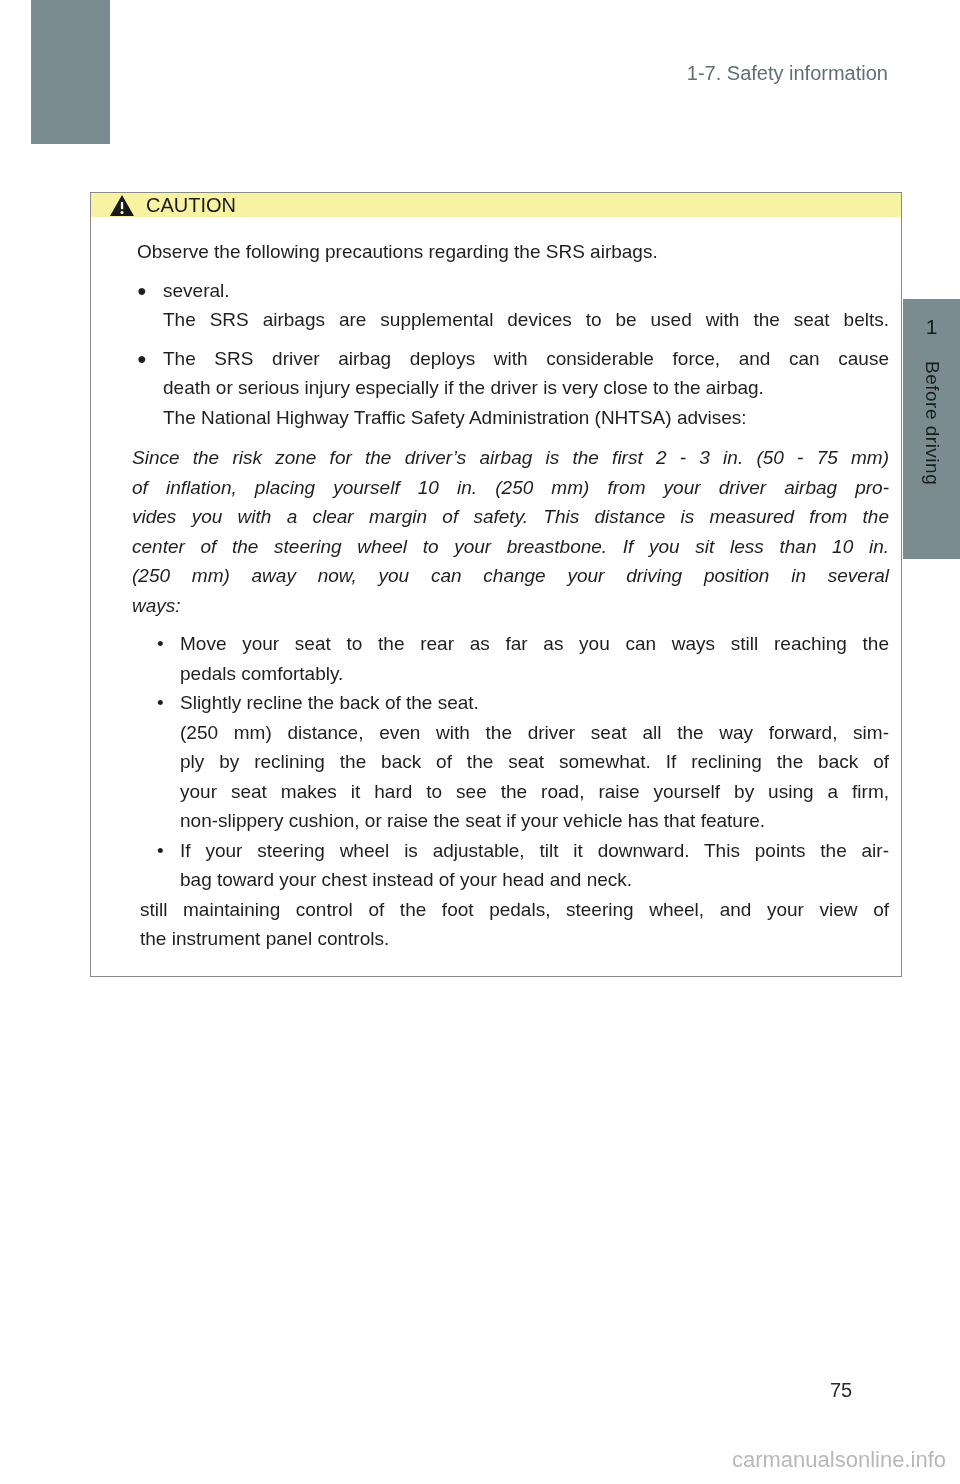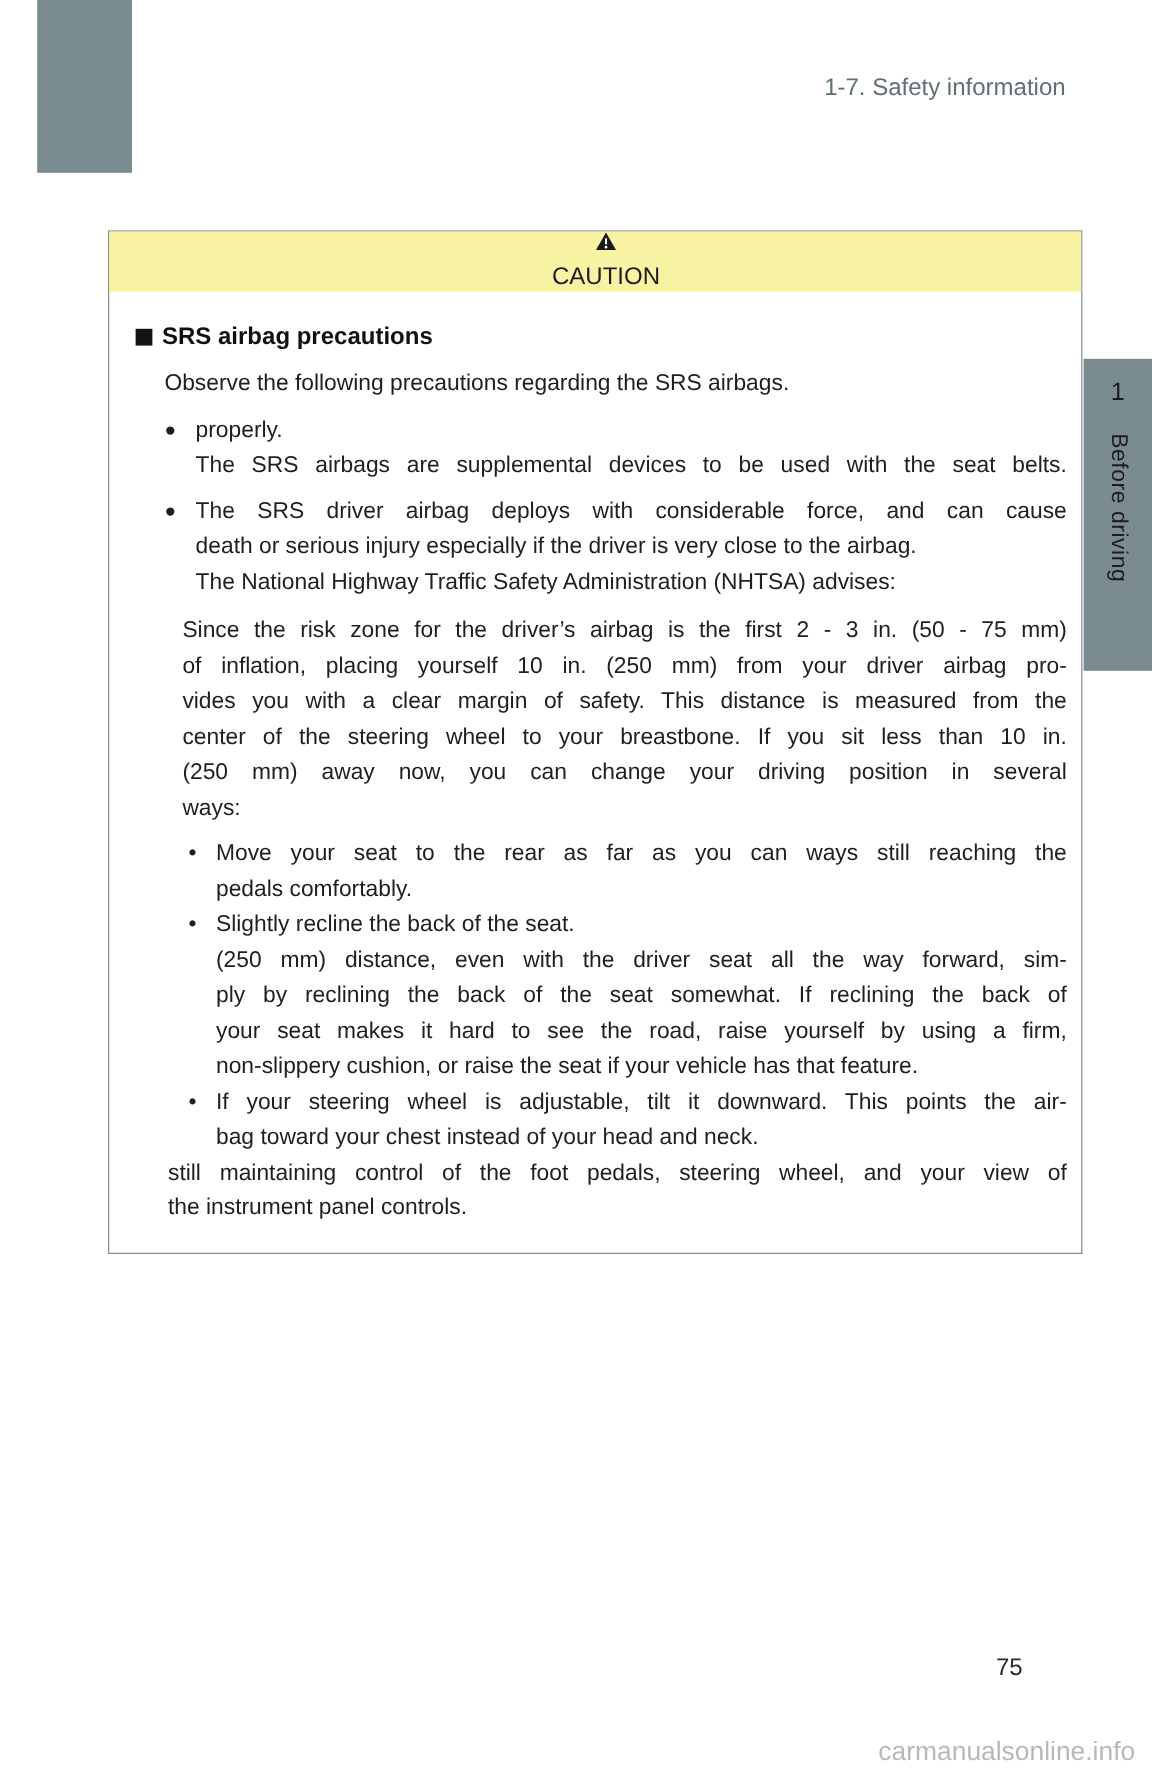--- a/index.html
+++ b/index.html
@@ -66,26 +66,25 @@
     position: absolute;
     left: 90px;
     top: 192px;
     width: 812px;
     box-sizing: border-box;
     border: 1px solid var(--border-gray, #8a8a8a);
     background: #ffffff;
   }
   .caution-header {
     background: var(--caution-yellow, #f8f3a3);
-    height: 50px;
+    height: 24px;
     display: flex;
     align-items: center;
     padding-left: 18px;
     gap: 11px;
-    flex-direction: column;
   }
   .caution-title {
     font-size: 20px;
     color: #1c1c1c;
   }
   .caution-body {
     padding: 14px 12px 22px 22px;
   }
   .section-heading {
     display: flex;
@@ -111,21 +110,21 @@
     line-height: 29.5px;
     color: var(--text, #1f1f1f);
     justify-content: center;
   }
   .blk .marker { flex: 0 0 auto; }
   .blk .lines  { flex: 1 1 auto; min-width: 0; }
 
   .blk-intro   { margin-left: 24px; margin-top: 6px; }
   .blk-bullet  { margin-left: 24px; margin-top: 9px; }
   .blk-bullet .marker { width: 26px; font-size: 16px; }
-  .blk-para    { margin-left: 39px; margin-top: 11px; }
+  .blk-para    { margin-left: 19px; margin-top: 11px; font-style: italic; }
   .blk-subbullet { margin-left: 44px; margin-top: 0; }
   .blk-subbullet .marker { width: 23px; }
   .blk-para + .blk-subbullet { margin-top: 9px; }
   .blk-paraend { margin-left: 27px; margin-top: 0; }
 
   .line.j {
     text-align: justify;
     text-align-last: justify;
   }
 
@@ -160,34 +159,30 @@
 <div class="caution-box">
   <div class="caution-header">
     <svg width="26" height="23" viewBox="0 0 26 23">
       <path d="M13 1 L25 22 L1 22 Z" fill="#1a1a1a"></path>
       <rect x="11.9" y="8" width="2.3" height="7.2" fill="#ffffff"></rect>
       <circle cx="13" cy="18.6" r="1.5" fill="#ffffff"></circle>
     </svg>
     <span class="caution-title">CAUTION</span>
   </div>
   <div class="caution-body">
-    <div class="section-heading">
-      <span class="square-bullet"></span>
-      <span>SRS airbag precautions</span>
-    </div>
     <div id="caution-blocks">
         <div class="blk blk-intro">
           <div class="lines">
             <div class="line">Observe the following precautions regarding the SRS airbags.</div>
           </div>
         </div>
         <div class="blk blk-bullet">
           <span class="marker">●</span>
           <div class="lines">
-            <div class="line">properly.</div>
+            <div class="line">several.</div>
             <div class="line j">The SRS airbags are supplemental devices to be used with the seat belts.</div>
           </div>
         </div>
         <div class="blk blk-bullet">
           <span class="marker">●</span>
           <div class="lines">
             <div class="line j">The SRS driver airbag deploys with considerable force, and can cause</div>
             <div class="line">death or serious injury especially if the driver is very close to the airbag.</div>
             <div class="line">The National Highway Traffic Safety Administration (NHTSA) advises:</div>
           </div>

